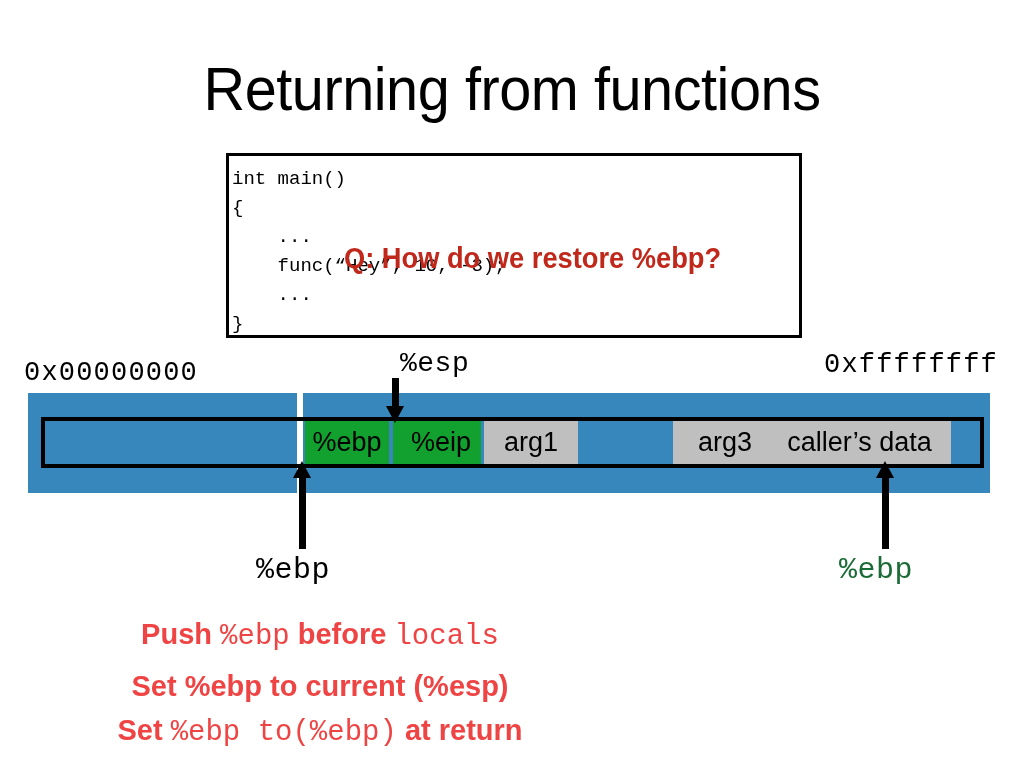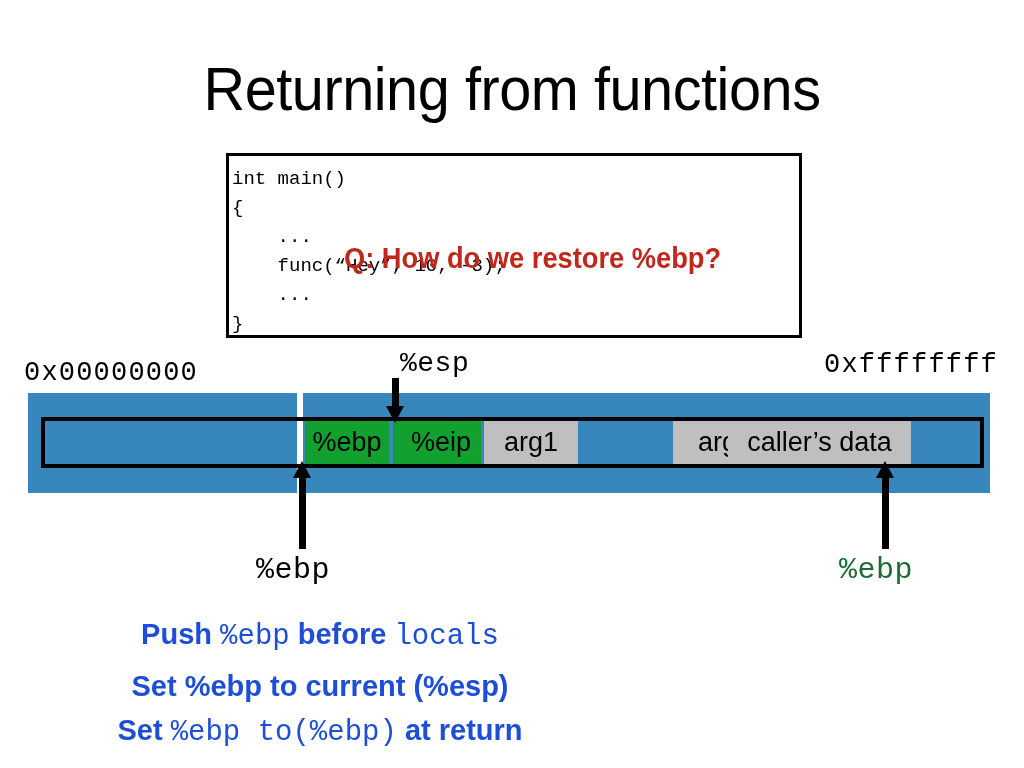--- a/index.html
+++ b/index.html
@@ -142,21 +142,21 @@
     white-space: nowrap;
   }
   .cell.green { background: #12a02e; }
   .cell.gray  { background: #bfbfbf; }
 
   #cell-ebp          { left: 305px; width: 84px; }
   #cell-eip          { left: 393px; width: 88px; padding-left: 8px; }
   #cell-arg1         { left: 484px; width: 94px; }
   #cell-arg2         { left: 581px; width: 89px; }
   #cell-arg3         { left: 673px; width: 104px; }
-  #cell-callers-data { left: 728px; width: 183px; }
+  #cell-callers-data { left: 768px; width: 183px; }
 
   
   .arrow {
     position: absolute;
   }
   .arrow .shaft {
     position: absolute;
     background: #000000;
     width: 7px;
     left: 0;
@@ -209,21 +209,21 @@
   }
   #ebp-label-left  { left: 256px; top: 553px; color: #000000; }
   #ebp-label-right { left: 839px; top: 553px; color: #1b6b36; }
 
   
   .bullet-line {
     position: absolute;
     width: 640px;
     left: 0;
     text-align: center;
-    color: #1d4ed8;
+    color: #ef4444;
     white-space: nowrap;
   }
   .bullet-line .sans {
     font-family: "Liberation Sans", sans-serif;
     font-weight: bold;
     font-size: 29px;
   }
   .bullet-line .mono {
     font-family: "Liberation Mono", "DejaVu Sans Mono", monospace;
     font-weight: normal;

